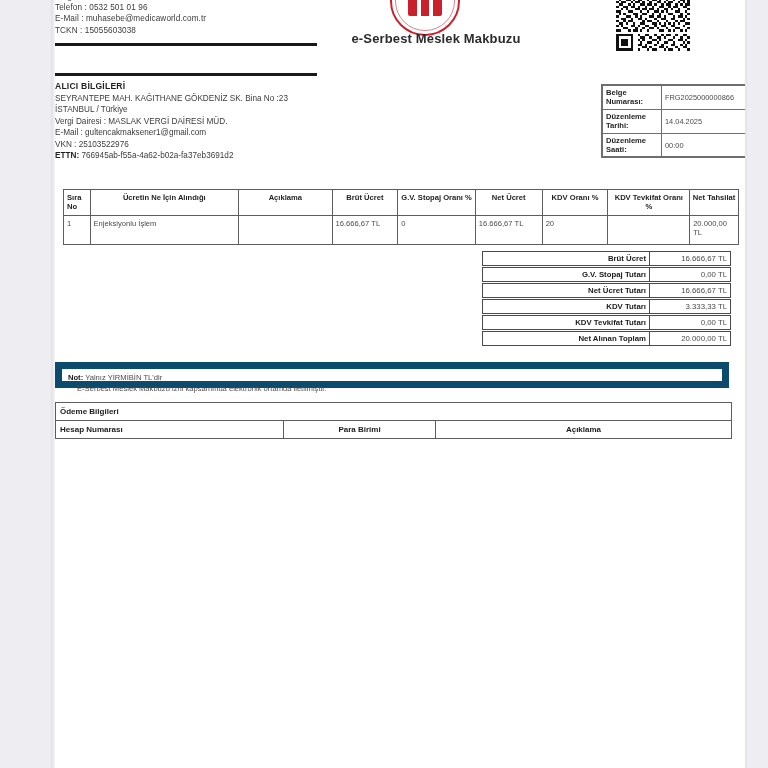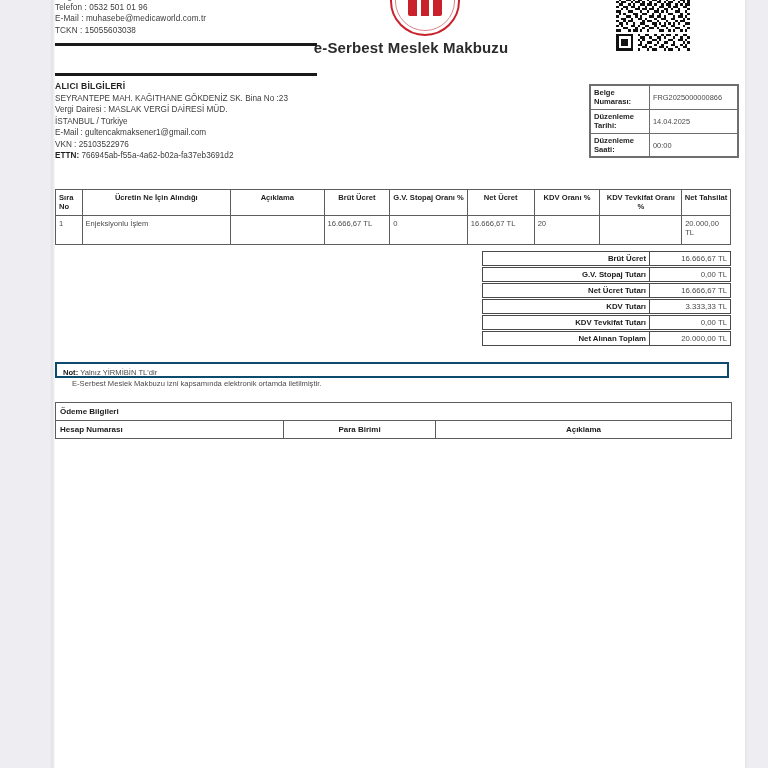--- a/index.html
+++ b/index.html
@@ -85,29 +85,28 @@
     border-radius: 2px;
   }
   .seal-ring {
     position: absolute;
     left: 3px; top: 3px; right: 3px; bottom: 3px;
     border-radius: 50%;
     border: 1px solid #d9848b;
   }
   .doc-title {
     position: absolute;
-    left: 216px;
+    left: 241px;
     top: 31px;
     width: 280px;
     text-align: center;
-    font-size: 15px;
+    font-size: 13px;
     font-weight: bold;
     color: #2b2b2b;
     letter-spacing: .15px;
-    margin-top: 8px;
   }
 
   .qr {
     position: absolute;
     left: 533px;
     top: -25px;
     width: 130px;
     height: 78px;
     overflow: hidden;
   }
@@ -138,21 +137,21 @@
     font-size: 8.6px;
     color: #1f1f1f;
     letter-spacing: .2px;
     padding-bottom: .5px;
   }
   .buyer .ettn b { color: #1f1f1f; }
 
   
   .docinfo {
     position: absolute;
-    left: 534px;
+    left: 546px;
     top: 84px;
     width: 148px;
     border: 1px solid #6e6e6e;
     border-collapse: collapse;
     font-size: 7.6px;
   }
   .docinfo table { border-collapse: collapse; width: 100%; }
   .docinfo td {
     border: 1px solid #6e6e6e;
     padding: 2px 3px;
@@ -166,21 +165,21 @@
   }
   .docinfo td.val {
     color: #4a4a4a;
     font-size: 7.4px;
     word-break: break-all;
   }
 
   
   .items {
     position: absolute;
-    left: 0px;
+    left: 8px;
     top: 189px;
     width: 676px;
     border-collapse: collapse;
     table-layout: fixed;
   }
   .items th, .items td {
     border: 1px solid #5d5d5d;
     font-size: 7.6px;
     vertical-align: top;
   }
@@ -228,22 +227,22 @@
     color: #4a4a4a;
     border-left: 1px solid #4a4a4a;
   }
 
   
   .note {
     position: absolute;
     left: 0px;
     top: 362px;
     width: 674px;
-    height: 16px;
-    border: 2px solid #0c4a6e;
+    height: 26px;
+    border: 7px solid #0c4a6e;
     font-size: 7.6px;
     color: #4a4a4a;
     padding: 3px 6px;
     box-sizing: border-box;
     line-height: 11px;
   }
   .note b { color: #1a1a1a; }
   .note .ln2 { padding-left: 9px; }
 
   
@@ -546,22 +545,22 @@
 
       <div class="rule top"></div>
       <div class="rule second"></div>
     </div>
 
     <div class="doc-title">e-Serbest Meslek Makbuzu</div>
 
     <div class="buyer">
       <div class="ttl">ALICI BİLGİLERİ</div>
       <div>SEYRANTEPE MAH. KAĞITHANE GÖKDENİZ SK. Bina No :23</div>
+      <div>İSTANBUL / Türkiye</div>
       <div>Vergi Dairesi :  MASLAK VERGİ DAİRESİ MÜD.</div>
-      <div>İSTANBUL / Türkiye</div>
       <div>E-Mail : gultencakmaksener1@gmail.com</div>
       <div>VKN : 25103522976</div>
       <div class="ettn">
         <b>ETTN:</b>
         <span>766945ab-f55a-4a62-b02a-fa37eb3691d2</span>
       </div>
     </div>
 
     <div class="docinfo">
       <table>

